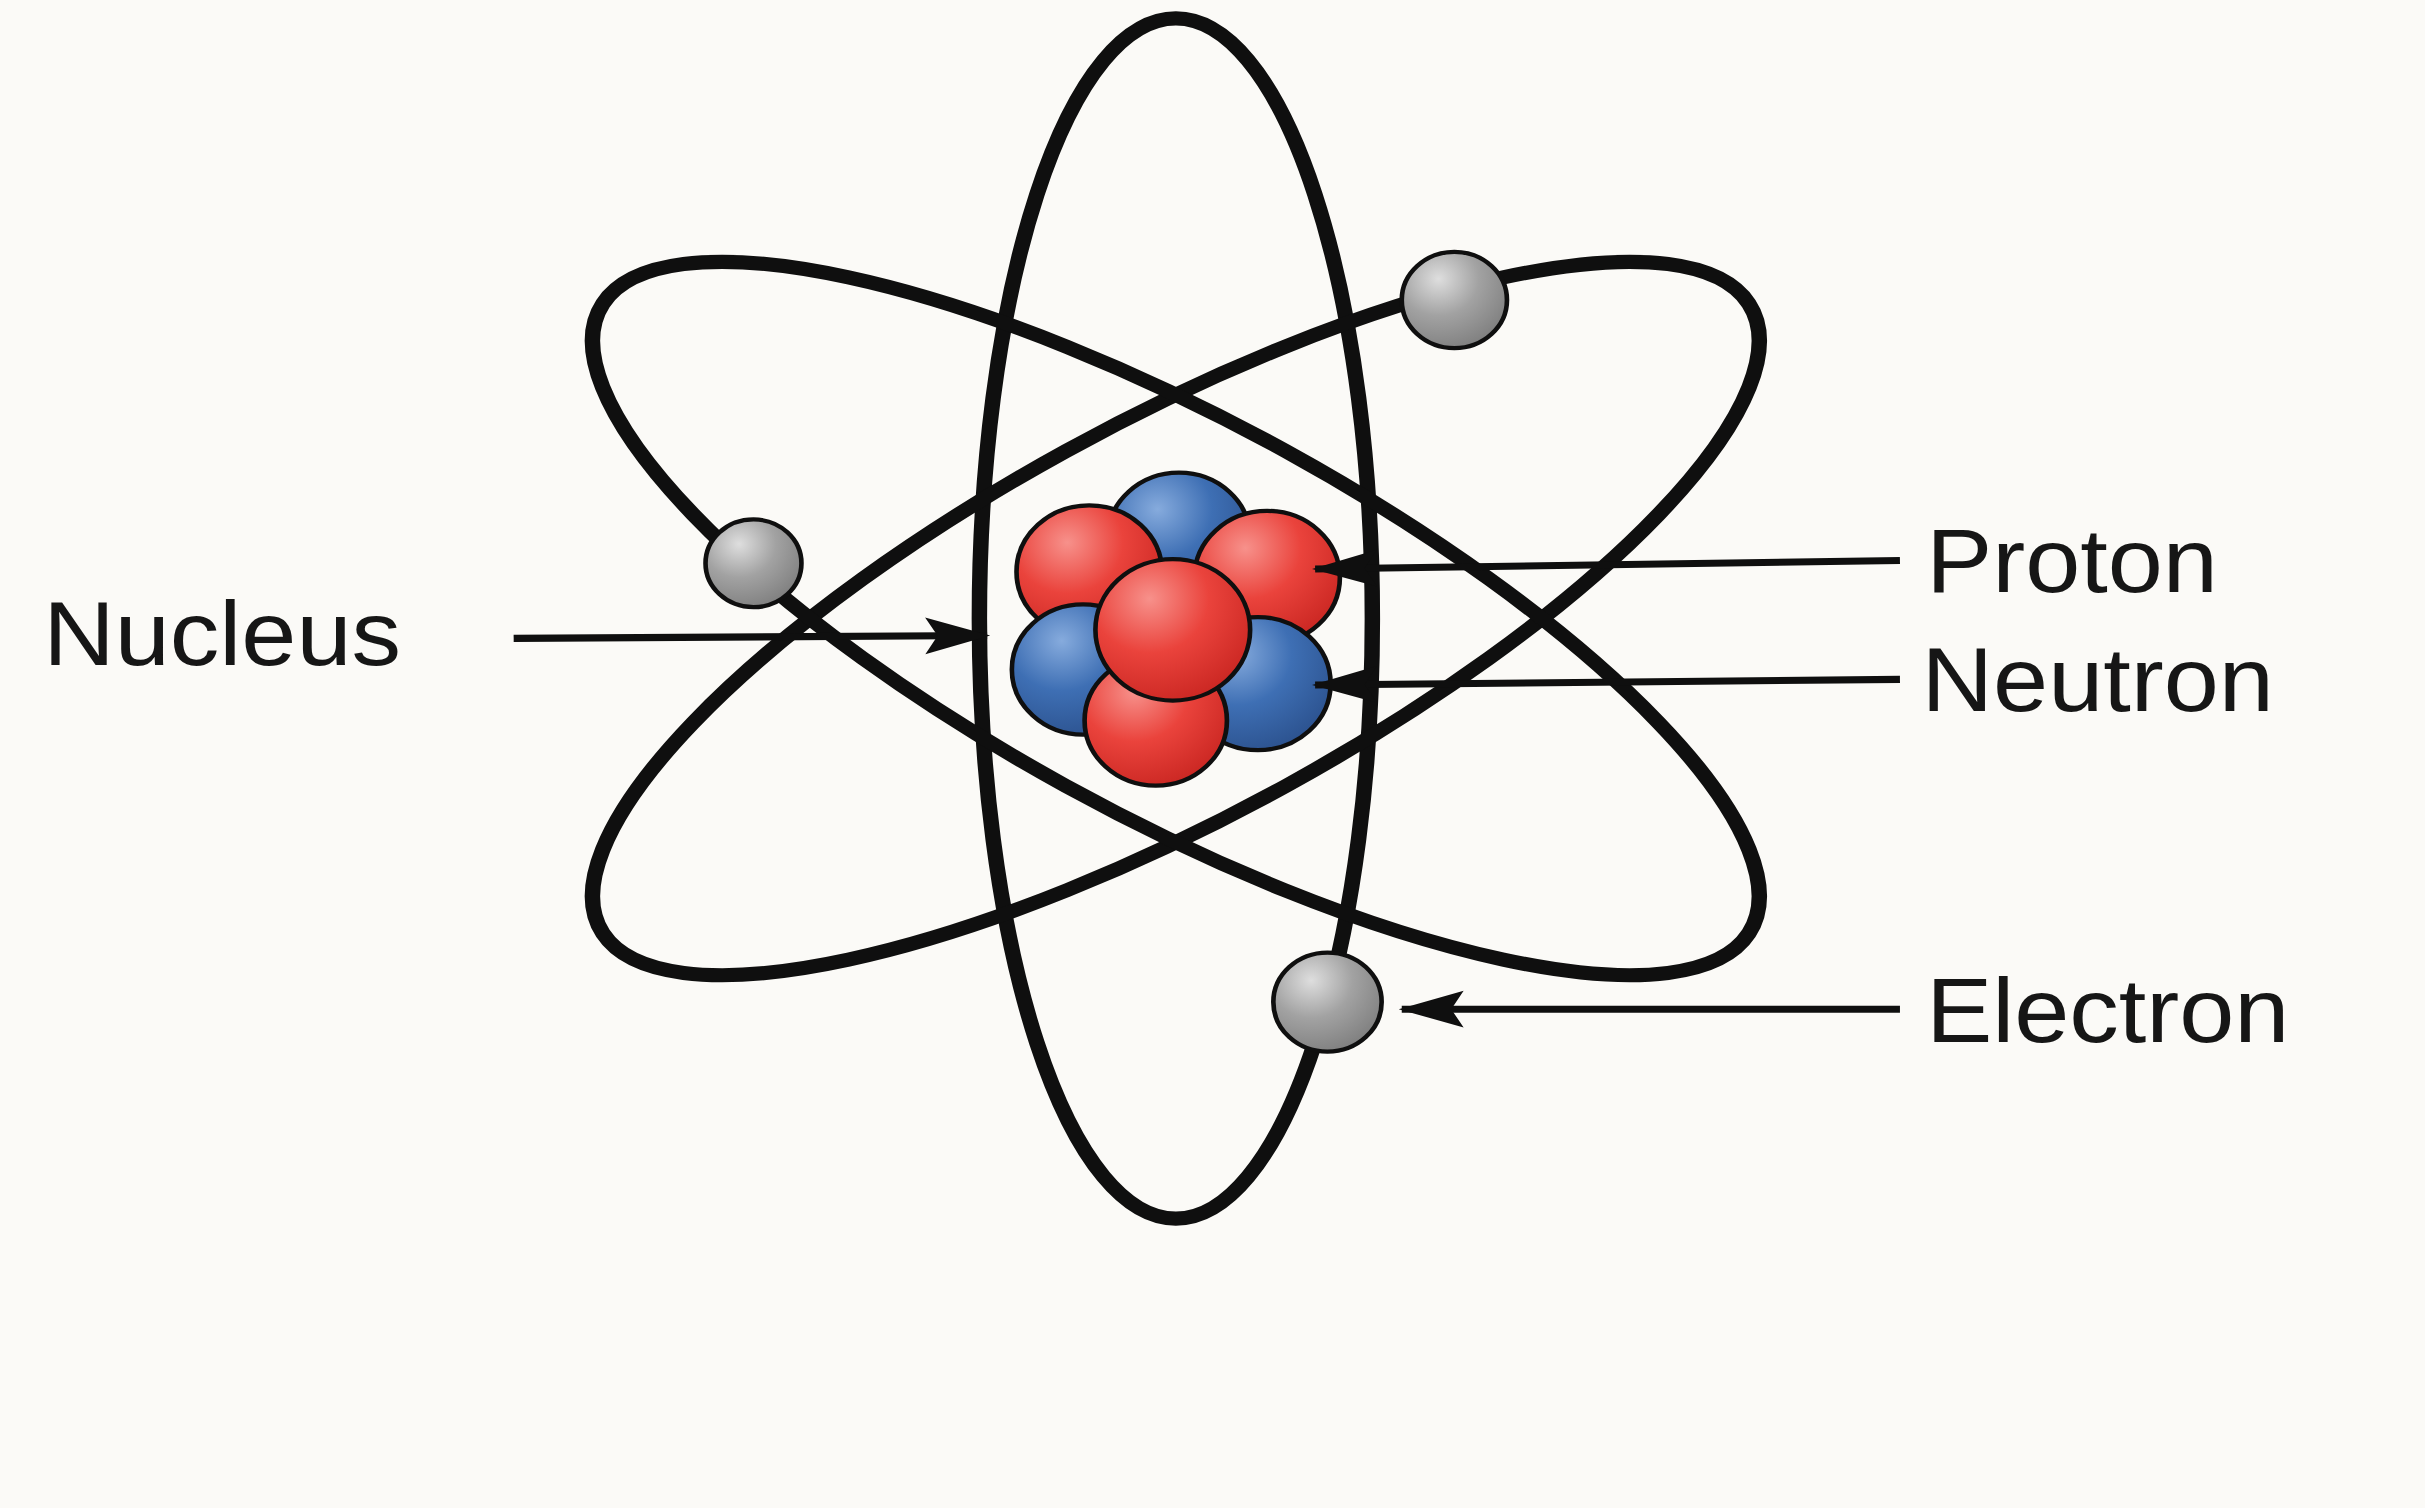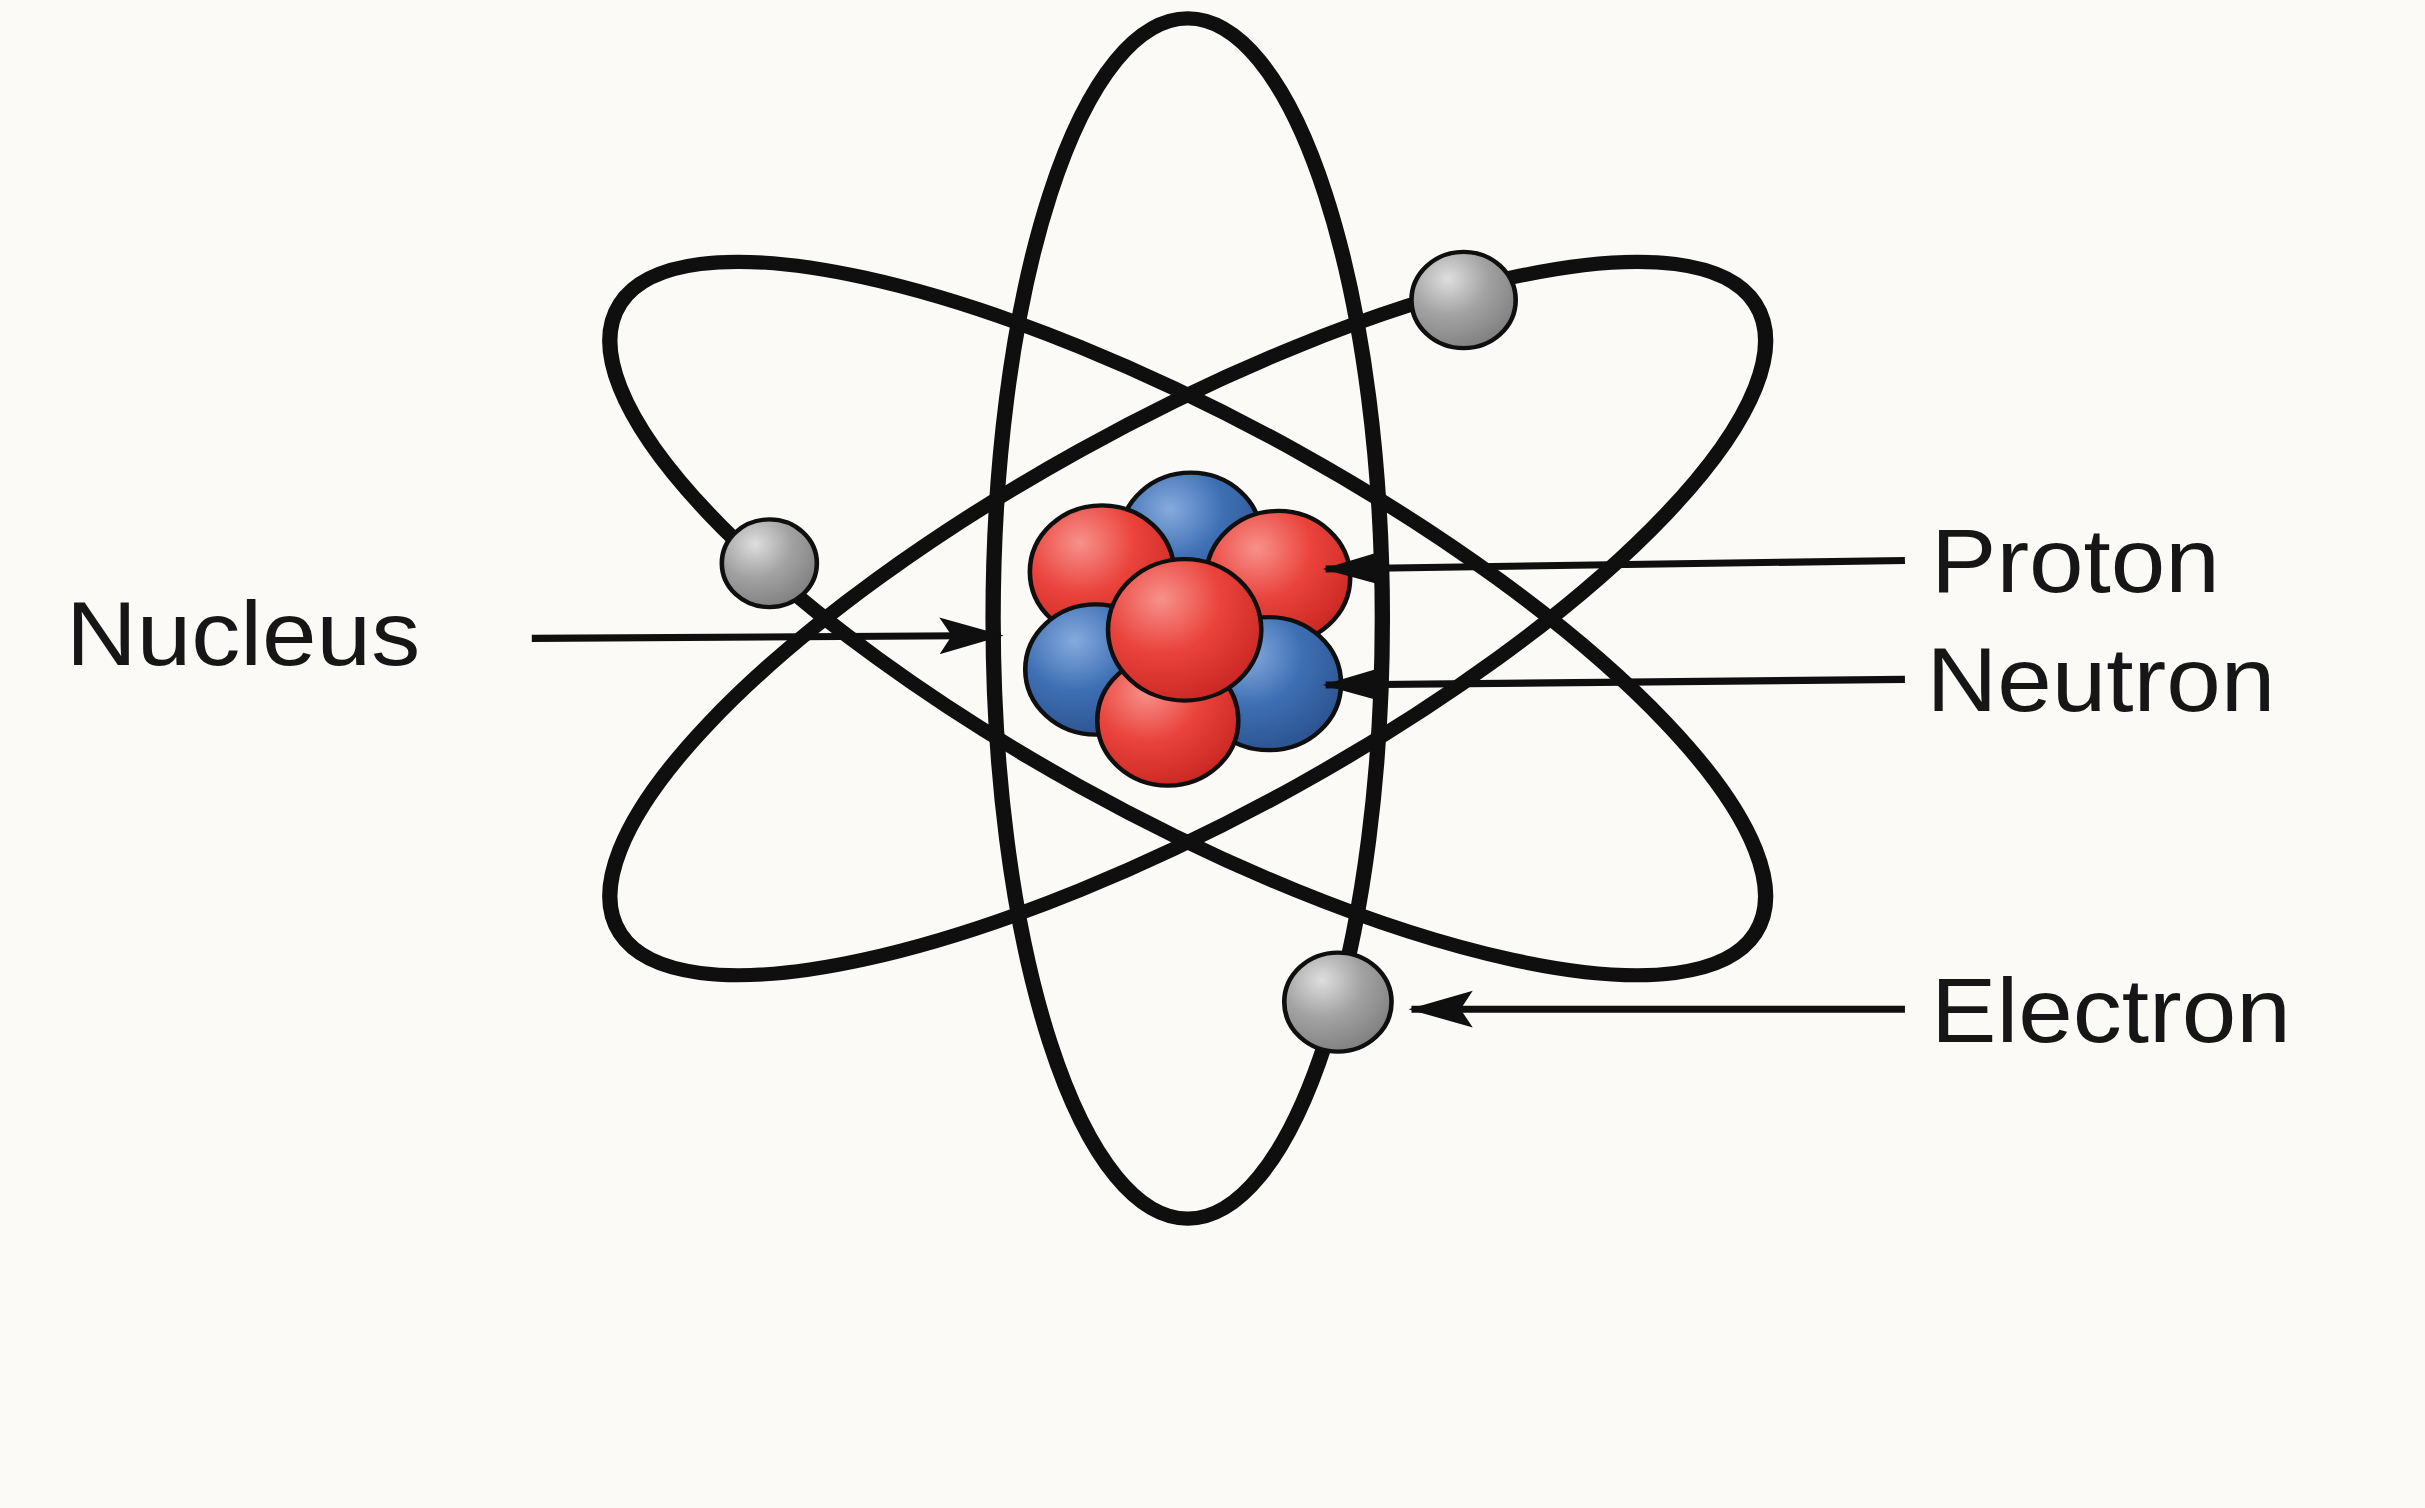--- a/index.html
+++ b/index.html
@@ -8,21 +8,20 @@
     --text: #161616;
   }
   * { margin: 0; padding: 0; box-sizing: border-box; }
   html, body { background: var(--bg); }
   .stage {
     position: relative;
     width: 2426px;
     height: 1380px;
     background: var(--bg);
     overflow: hidden;
-    padding-left: 23px;
   }
   svg { display: block; width: 100%; height: 100%; }
   .orbit {
     fill: none;
     stroke: var(--line);
     stroke-width: 10;
   }
   .arrow-line {
     stroke: var(--line);
     stroke-width: 5;

